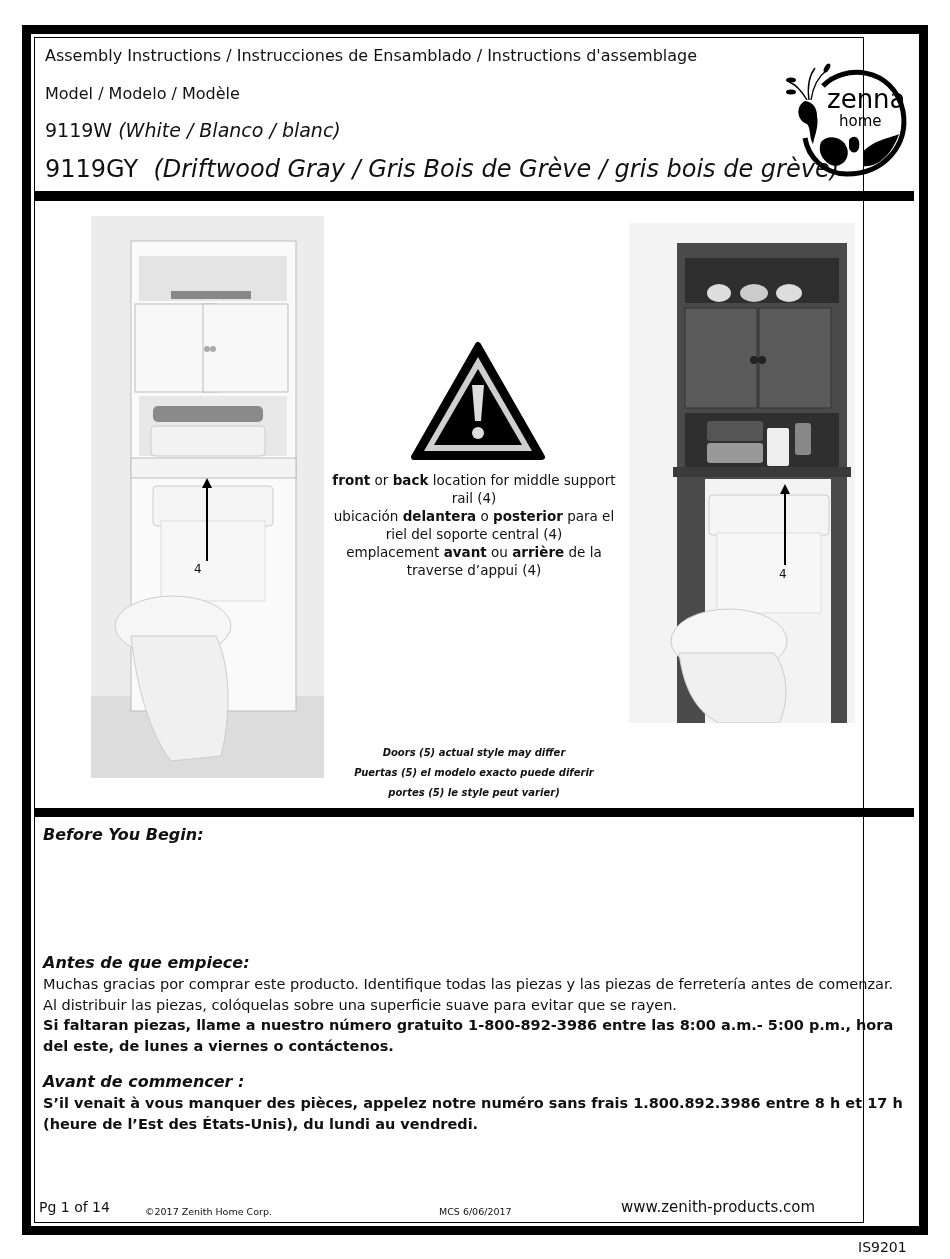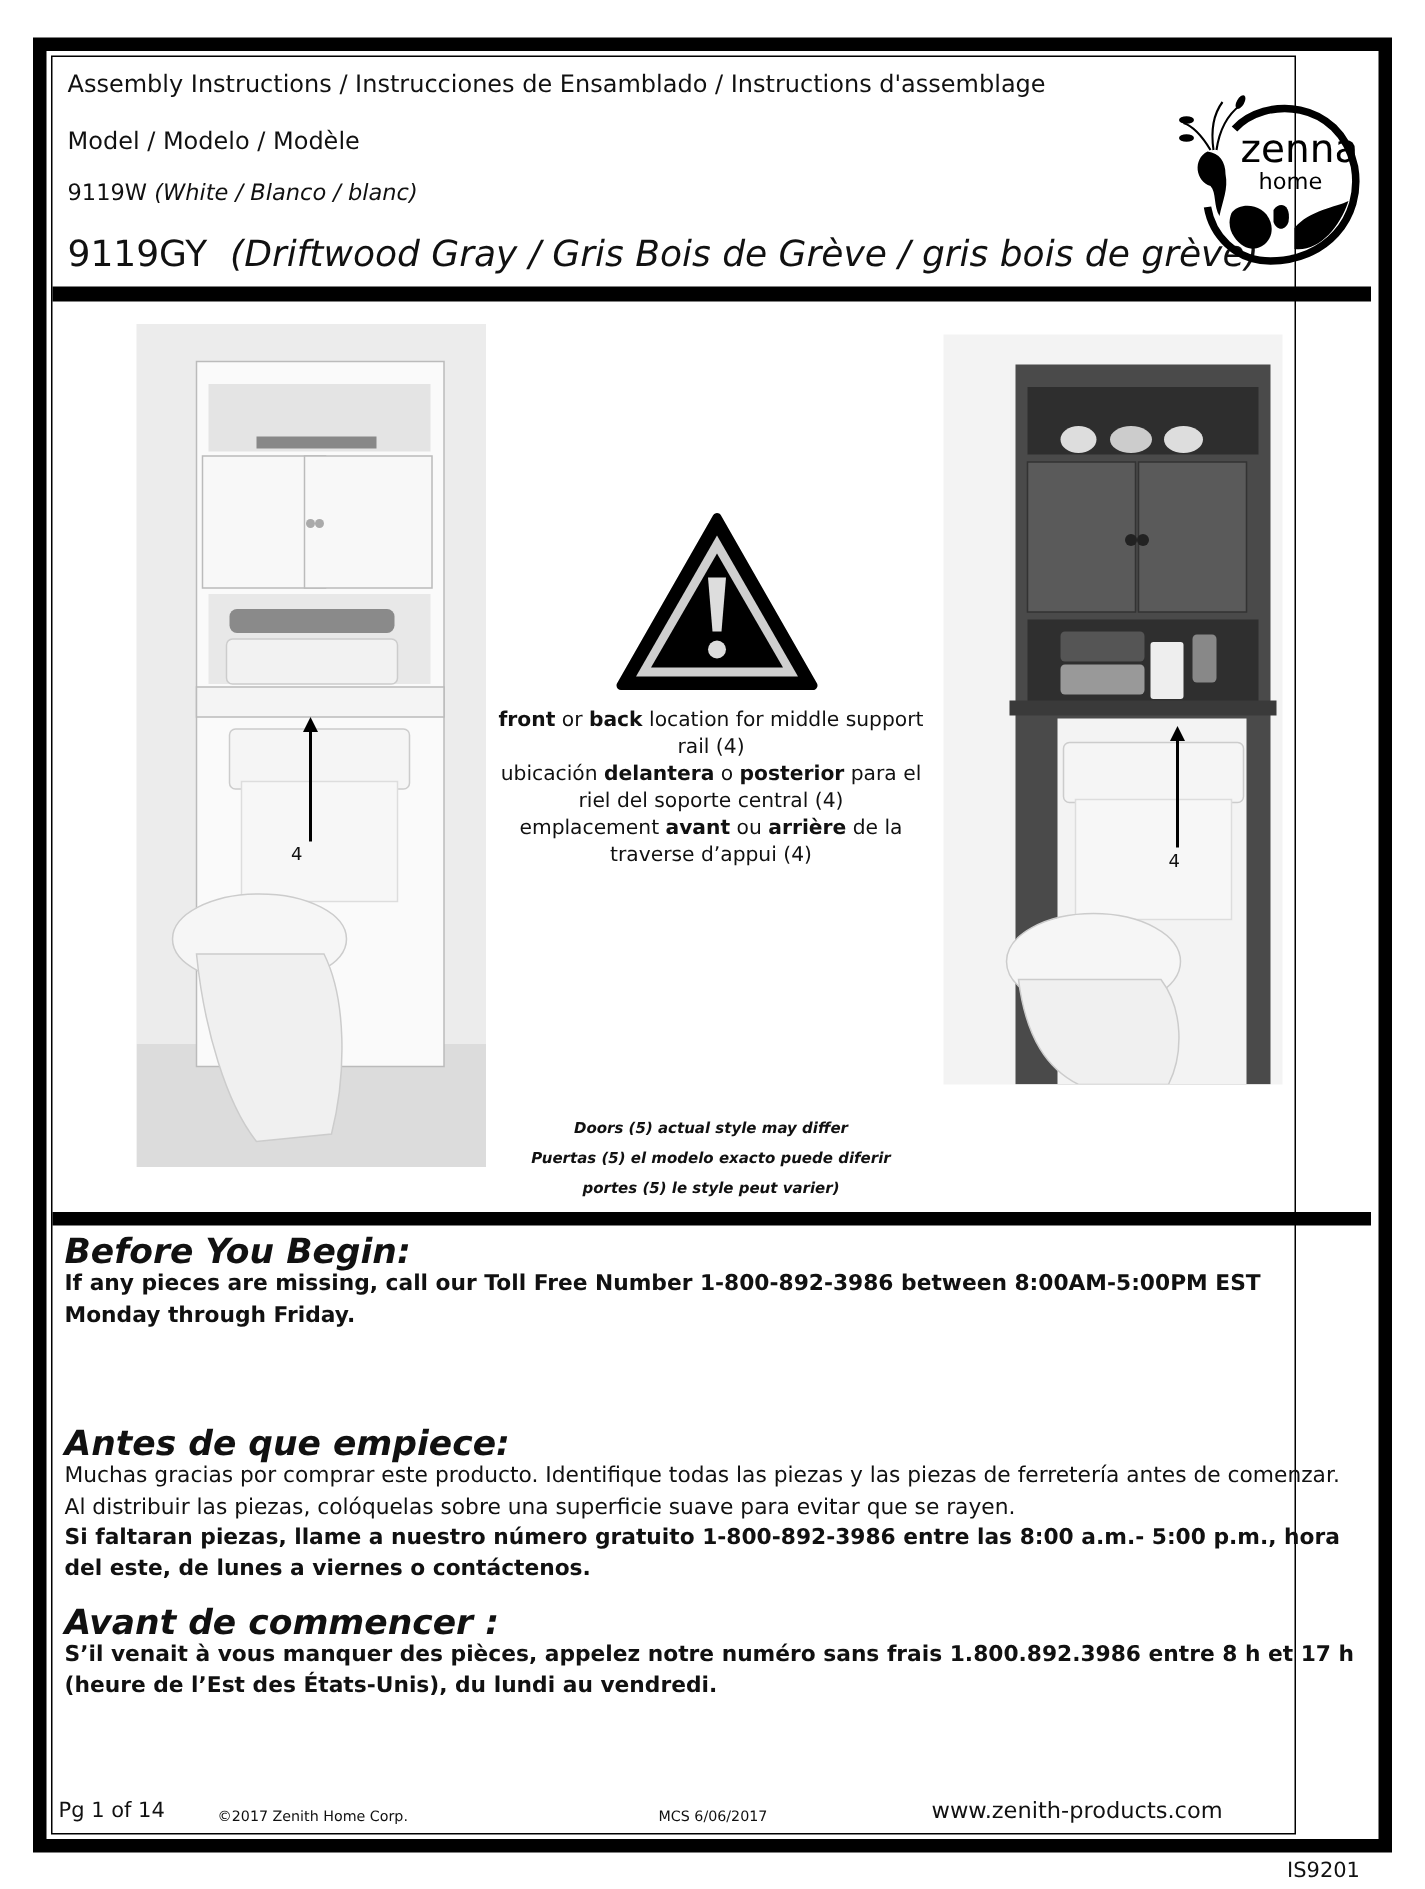--- a/index.html
+++ b/index.html
@@ -13,21 +13,21 @@
   .inner-frame {
     position: absolute; left: 34px; top: 37px; width: 830px; height: 1186px;
     border: 1.5px solid #000; background: #fff;
   }
 
   
   .header { position: absolute; left: 0; top: 0; width: 879px; height: 154px; }
   .header-line { position: absolute; left: 10px; white-space: nowrap; }
   .hl-1 { top: 8px;  font-size: 16px; }
   .hl-2 { top: 46px; font-size: 16px; }
-  .hl-3 { top: 81px; font-size: 15px; }
+  .hl-3 { top: 81px; font-size: 19px; }
   .hl-4 { top: 117px; font-size: 24px; }
   .italic { font-style: italic; }
 
   .logo { position: absolute; left: 748px; top: 18px; width: 128px; height: 124px; }
 
   .divider { position: absolute; left: 0; width: 879px; background: #000; }
   .div-top { top: 153px; height: 10px; }
   .div-bottom { top: 770px; height: 9px; }
 
   
@@ -47,21 +47,21 @@
 
   .caption-doors {
     position: absolute; left: 295px; top: 705px; width: 288px;
     text-align: center; font-size: 10px; font-weight: bold; font-style: italic; line-height: 20px;
   }
 
   .arrow-label { position: absolute; font-size: 12px; }
 
   
   .section { position: absolute; left: 8px; width: 866px; }
-  .section h2 { font-size: 23px; font-style: italic; font-weight: bold; line-height: 22px; }
+  .section h2 { font-size: 16px; font-style: italic; font-weight: bold; line-height: 22px; }
   .section p { font-size: 14.5px; line-height: 20.5px; }
   .section p.bold { font-weight: bold; }
   .sec-en { top: 786px; }
   .sec-es { top: 914px; }
   .sec-fr { top: 1033px; }
 
   
   .footer { position: absolute; left: 0; top: 1159px; width: 879px; height: 24px; font-size: 12px; }
   .footer span { position: absolute; white-space: nowrap; }
   .f-page { left: 4px; top: 2px; font-size: 14px; }
@@ -182,21 +182,20 @@
   <div class="caption-doors">
     <div>Doors (5) actual style may differ</div>
     <div>Puertas (5) el modelo exacto puede diferir</div>
     <div>portes (5) le style peut varier)</div>
   </div>
 
   <div class="divider div-bottom"></div>
 
   <div class="section sec-en">
     <h2>Before You Begin:</h2>
-    <p class="bold">If any pieces are missing, call our Toll Free Number 1-800-892-3986 between 8:00AM-5:00PM EST Monday through Friday.</p>
   </div>
 
   <div class="section sec-es">
     <h2>Antes de que empiece:</h2>
     <p>Muchas gracias por comprar este producto. Identifique todas las piezas y las piezas de ferretería antes de comenzar. Al distribuir las piezas, colóquelas sobre una superficie suave para evitar que se rayen.</p>
     <p class="bold">Si faltaran piezas, llame a nuestro número gratuito 1-800-892-3986 entre las 8:00 a.m.- 5:00 p.m., hora del este, de lunes a viernes o contáctenos.</p>
   </div>
 
   <div class="section sec-fr">
     <h2>Avant de commencer :</h2>

